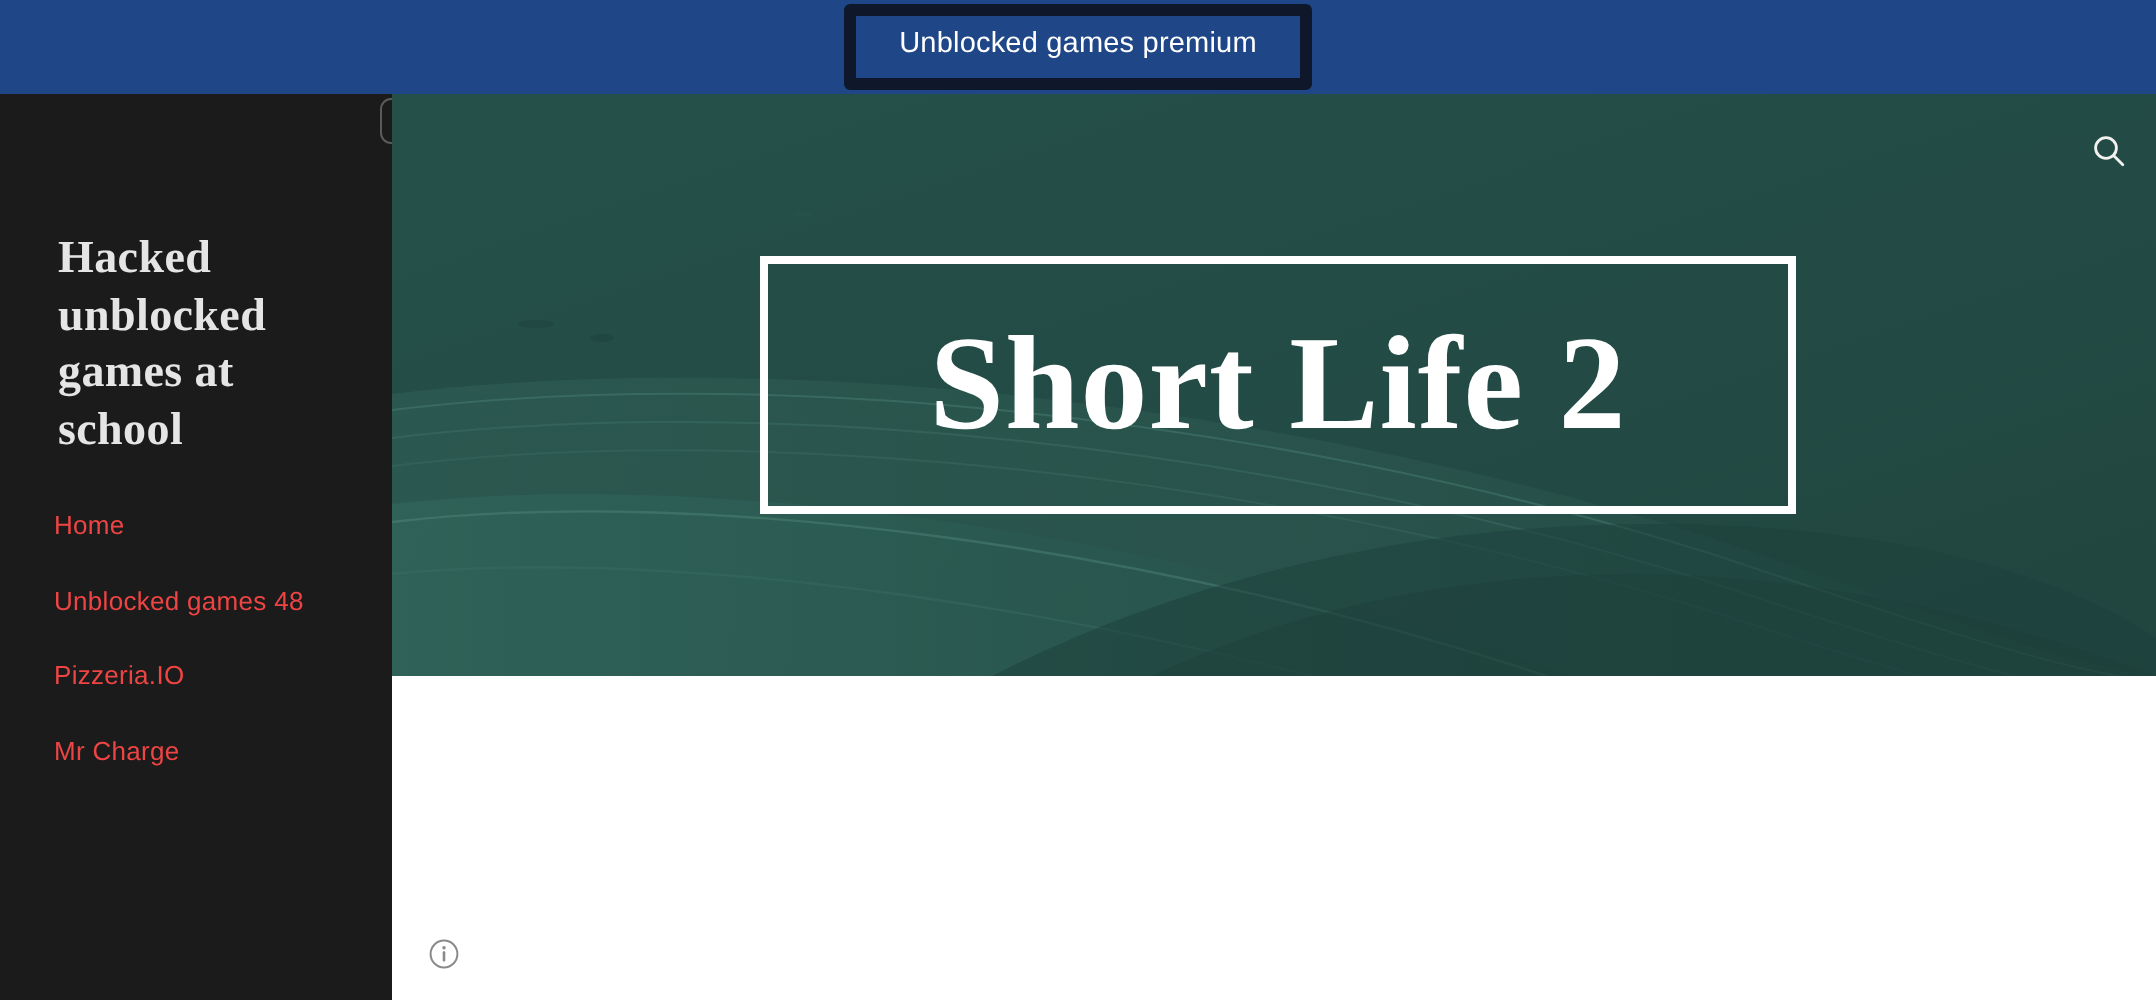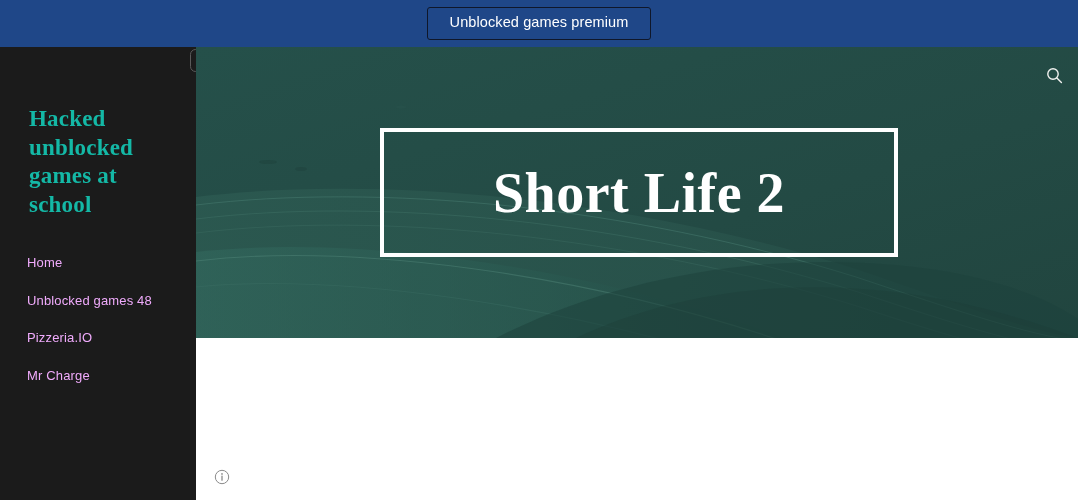--- a/index.html
+++ b/index.html
@@ -14,21 +14,21 @@
 
   
   .promo-banner {
     position:absolute; left:0; top:0; width:1078px; height:47px;
     background:#1f4788;
     display:flex; align-items:center; justify-content:center;
   }
   .promo-button {
     display:inline-block;
     padding:7px 22px 8px 22px;
-    border:1px solid #0f172a;
+    border:6px solid #0f172a;
     border-radius:3px;
     color:#ffffff;
     font-size:14.5px;
     line-height:1.1;
     letter-spacing:.1px;
     background:transparent;
     cursor:pointer;
     font-family:"Liberation Sans", sans-serif;
     white-space:nowrap;
   }
@@ -42,35 +42,35 @@
   }
   .sidebar-handle {
     position:absolute; right:-5px; top:2px;
     width:11px; height:23px;
     border:1px solid #5a5a5a;
     border-radius:6px;
     background:#1b1b1b;
     cursor:ew-resize;
   }
   .site-title {
-    position:absolute; left:29px; top:58px;
+    position:absolute; left:29px; top:68px;
     width:130px;
     font-family:"Liberation Serif", serif;
     font-weight:700;
     font-size:23px;
     line-height:28.5px;
-    color:#14b8a6;
+    color:#e5e5e5;
     letter-spacing:.2px;
   }
   .nav-list { position:absolute; left:0; top:197px; width:196px; list-style:none; }
   .nav-item {
     height:37.5px;
     display:flex; align-items:center;
     padding-left:27px;
-    color:#f0abfc;
+    color:#ef4444;
     font-size:13px;
     letter-spacing:.15px;
     cursor:pointer;
     white-space:nowrap;
   }
 
   
   .hero {
     position:absolute; left:196px; top:47px;
     width:882px; height:291px;
@@ -92,21 +92,21 @@
     position:absolute;
     left:184px; top:81px;
     width:518px; height:129px;
     border:4px solid #ffffff;
     display:flex; align-items:center; justify-content:center;
     z-index:4;
   }
   .hero-title {
     font-family:"Liberation Serif", serif;
     font-weight:700;
-    font-size:56px;
+    font-size:67px;
     line-height:1;
     color:#ffffff;
     letter-spacing:.5px;
     white-space:nowrap;
   }
 
   
   .content-area {
     position:absolute; left:196px; top:338px;
     width:882px; height:162px;

